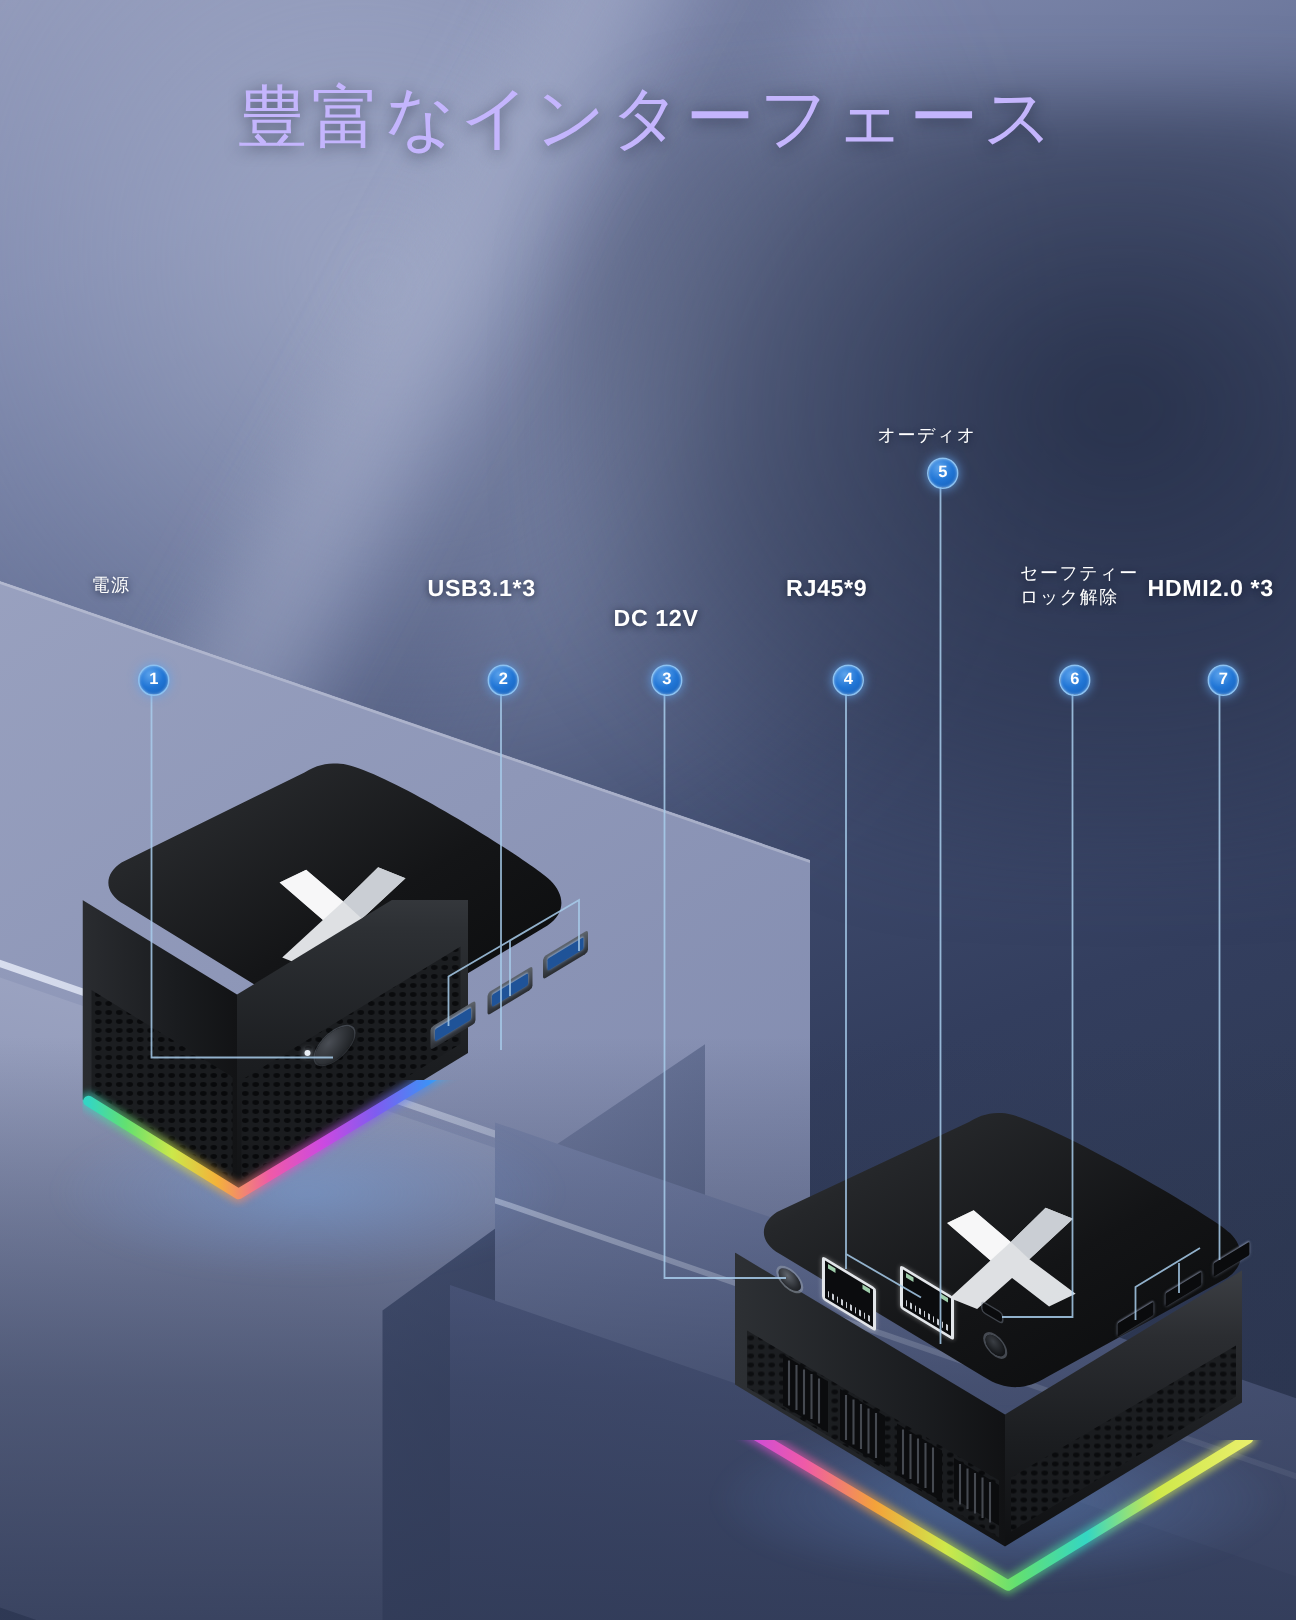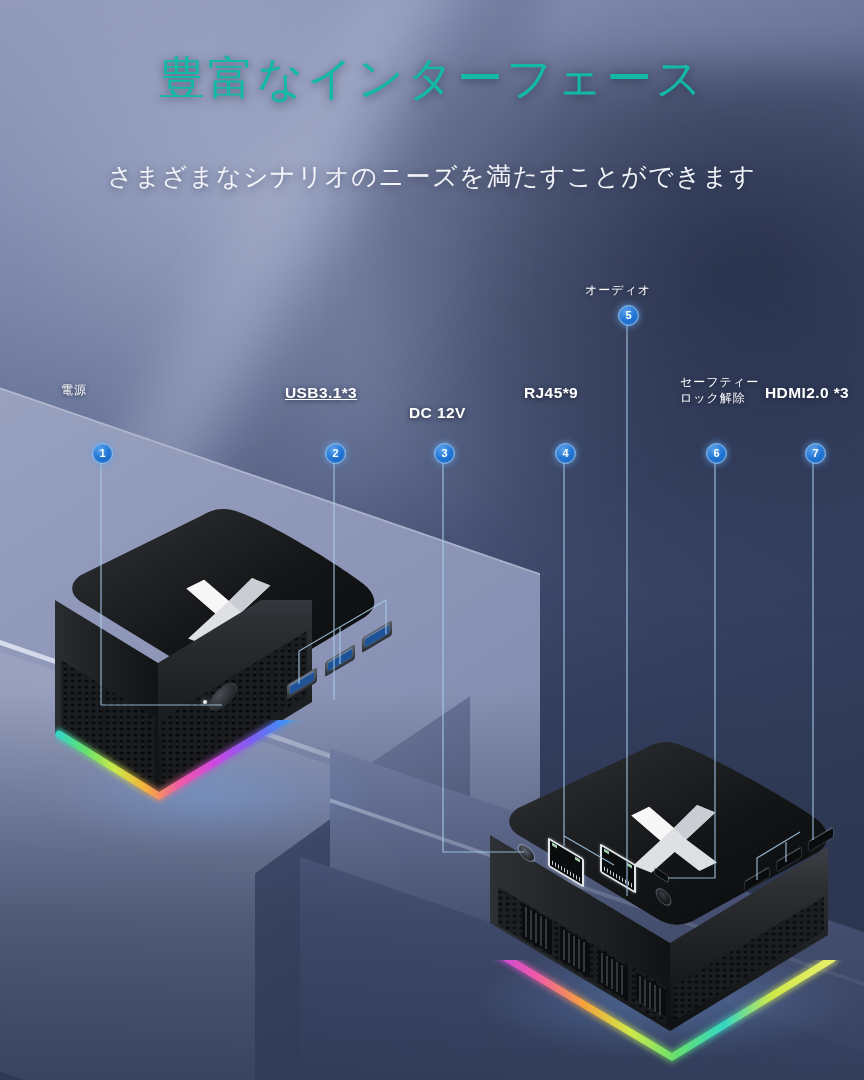--- a/index.html
+++ b/index.html
@@ -37,21 +37,21 @@
     filter:blur(24px);
   }
   .bg-bottom-fade{
     position:absolute;left:0;bottom:0;width:100%;height:36%;
     background:linear-gradient(180deg, rgba(40,50,76,0) 0%, rgba(43,53,80,.6) 60%, rgba(46,56,84,.85) 100%);
   }
 
   
   .title{
     position:absolute;left:0;right:0;top:48px;text-align:center;
-    color:#14b8a6;font-size:46px;font-weight:500;letter-spacing:3px;
+    color:#c4b5fd;font-size:46px;font-weight:500;letter-spacing:3px;
     text-shadow:0 2px 10px rgba(20,26,45,.55);
     font-family:"DejaVu Sans","Liberation Sans",sans-serif;
   }
   .subtitle{
     position:absolute;left:0;right:0;top:160px;text-align:center;
     color:#f2f4f9;font-size:25px;font-weight:400;letter-spacing:1.5px;
     text-shadow:0 2px 8px rgba(20,26,45,.5);
     font-family:"DejaVu Sans","Liberation Sans",sans-serif;
   }
 
@@ -432,35 +432,34 @@
 
       <path d="M 813 456 L 813 840"></path>
       <path d="M 757 880 L 757 858 L 800 832"></path>
       <path d="M 786 862 L 786 842"></path>
     </g>
   </svg>
 
   <div class="callout-label jp" style="left:61px;top:382px;">電源</div>
   <div class="badge" style="left:92px;top:443px;">1</div>
 
-  <div class="callout-label" style="left:285px;top:383px;text-decoration:underline;">USB3.1*3</div>
+  <div class="callout-label" style="left:285px;top:383px;">USB3.1*3</div>
   <div class="badge" style="left:325px;top:443px;">2</div>
 
   <div class="callout-label" style="left:409px;top:403px;">DC 12V</div>
   <div class="badge" style="left:434px;top:443px;">3</div>
 
   <div class="callout-label" style="left:524px;top:383px;">RJ45*9</div>
   <div class="badge" style="left:555px;top:443px;">4</div>
 
   <div class="callout-label jp" style="left:585px;top:282px;">オーディオ</div>
   <div class="badge" style="left:618px;top:305px;">5</div>
 
   <div class="callout-label jp" style="left:664px;top:374px;margin-left:16px;">セーフティー
 ロック解除</div>
   <div class="badge" style="left:706px;top:443px;">6</div>
 
   <div class="callout-label" style="left:765px;top:383px;text-align:right;">HDMI2.0 *3</div>
   <div class="badge" style="left:805px;top:443px;">7</div>
 
   <div class="title">豊富なインターフェース</div>
-  <div class="subtitle">さまざまなシナリオのニーズを満たすことができます</div>
 
 </div>
 
 </body></html>

